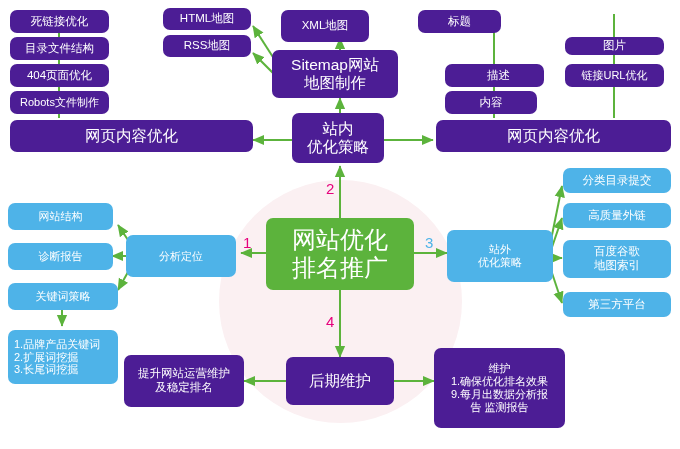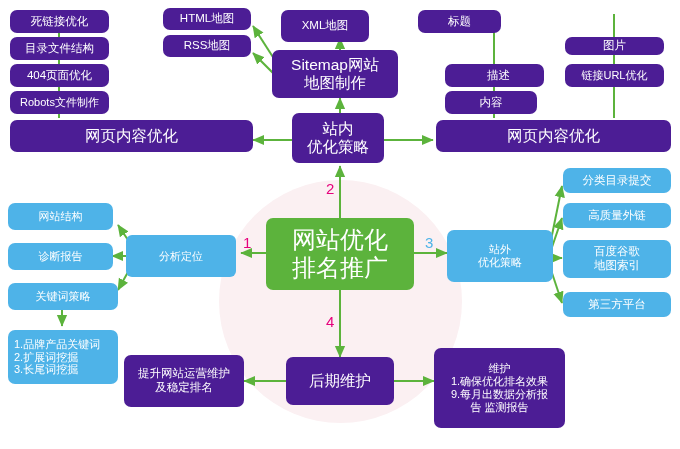--- a/index.html
+++ b/index.html
@@ -133,21 +133,21 @@
   <div class="node pink smx" style="left:565px;top:64px;width:99px;height:23px;">链接URL优化</div>
 
   <div class="node pink lg" style="left:436px;top:120px;width:235px;height:32px;">网页内容优化</div>
 
   <div class="node blue md" style="left:8px;top:203px;width:105px;height:27px;">网站结构</div>
   <div class="node blue md" style="left:8px;top:243px;width:105px;height:27px;">诊断报告</div>
   <div class="node blue md" style="left:8px;top:283px;width:110px;height:27px;">关键词策略</div>
   <div class="node blue smx leftalign" style="left:8px;top:330px;width:110px;height:54px;">1.品牌产品关键词
 2.扩展词挖掘
 3.长尾词挖掘</div>
-  <div class="node blue md" style="left:126px;top:235px;width:110px;height:42px;border-radius:6px;">分析定位</div>
+  <div class="node blue md" style="left:126px;top:235px;width:110px;height:42px;">分析定位</div>
 
   <div class="node green xxl" style="left:266px;top:218px;width:148px;height:72px;">网站优化
 排名推广</div>
 
   <div class="node blue md" style="left:447px;top:230px;width:106px;height:52px;">站外
 优化策略</div>
   <div class="node blue sm" style="left:563px;top:168px;width:108px;height:25px;">分类目录提交</div>
   <div class="node blue sm" style="left:563px;top:203px;width:108px;height:25px;">高质量外链</div>
   <div class="node blue sm" style="left:563px;top:240px;width:108px;height:38px;">百度谷歌
 地图索引</div>

